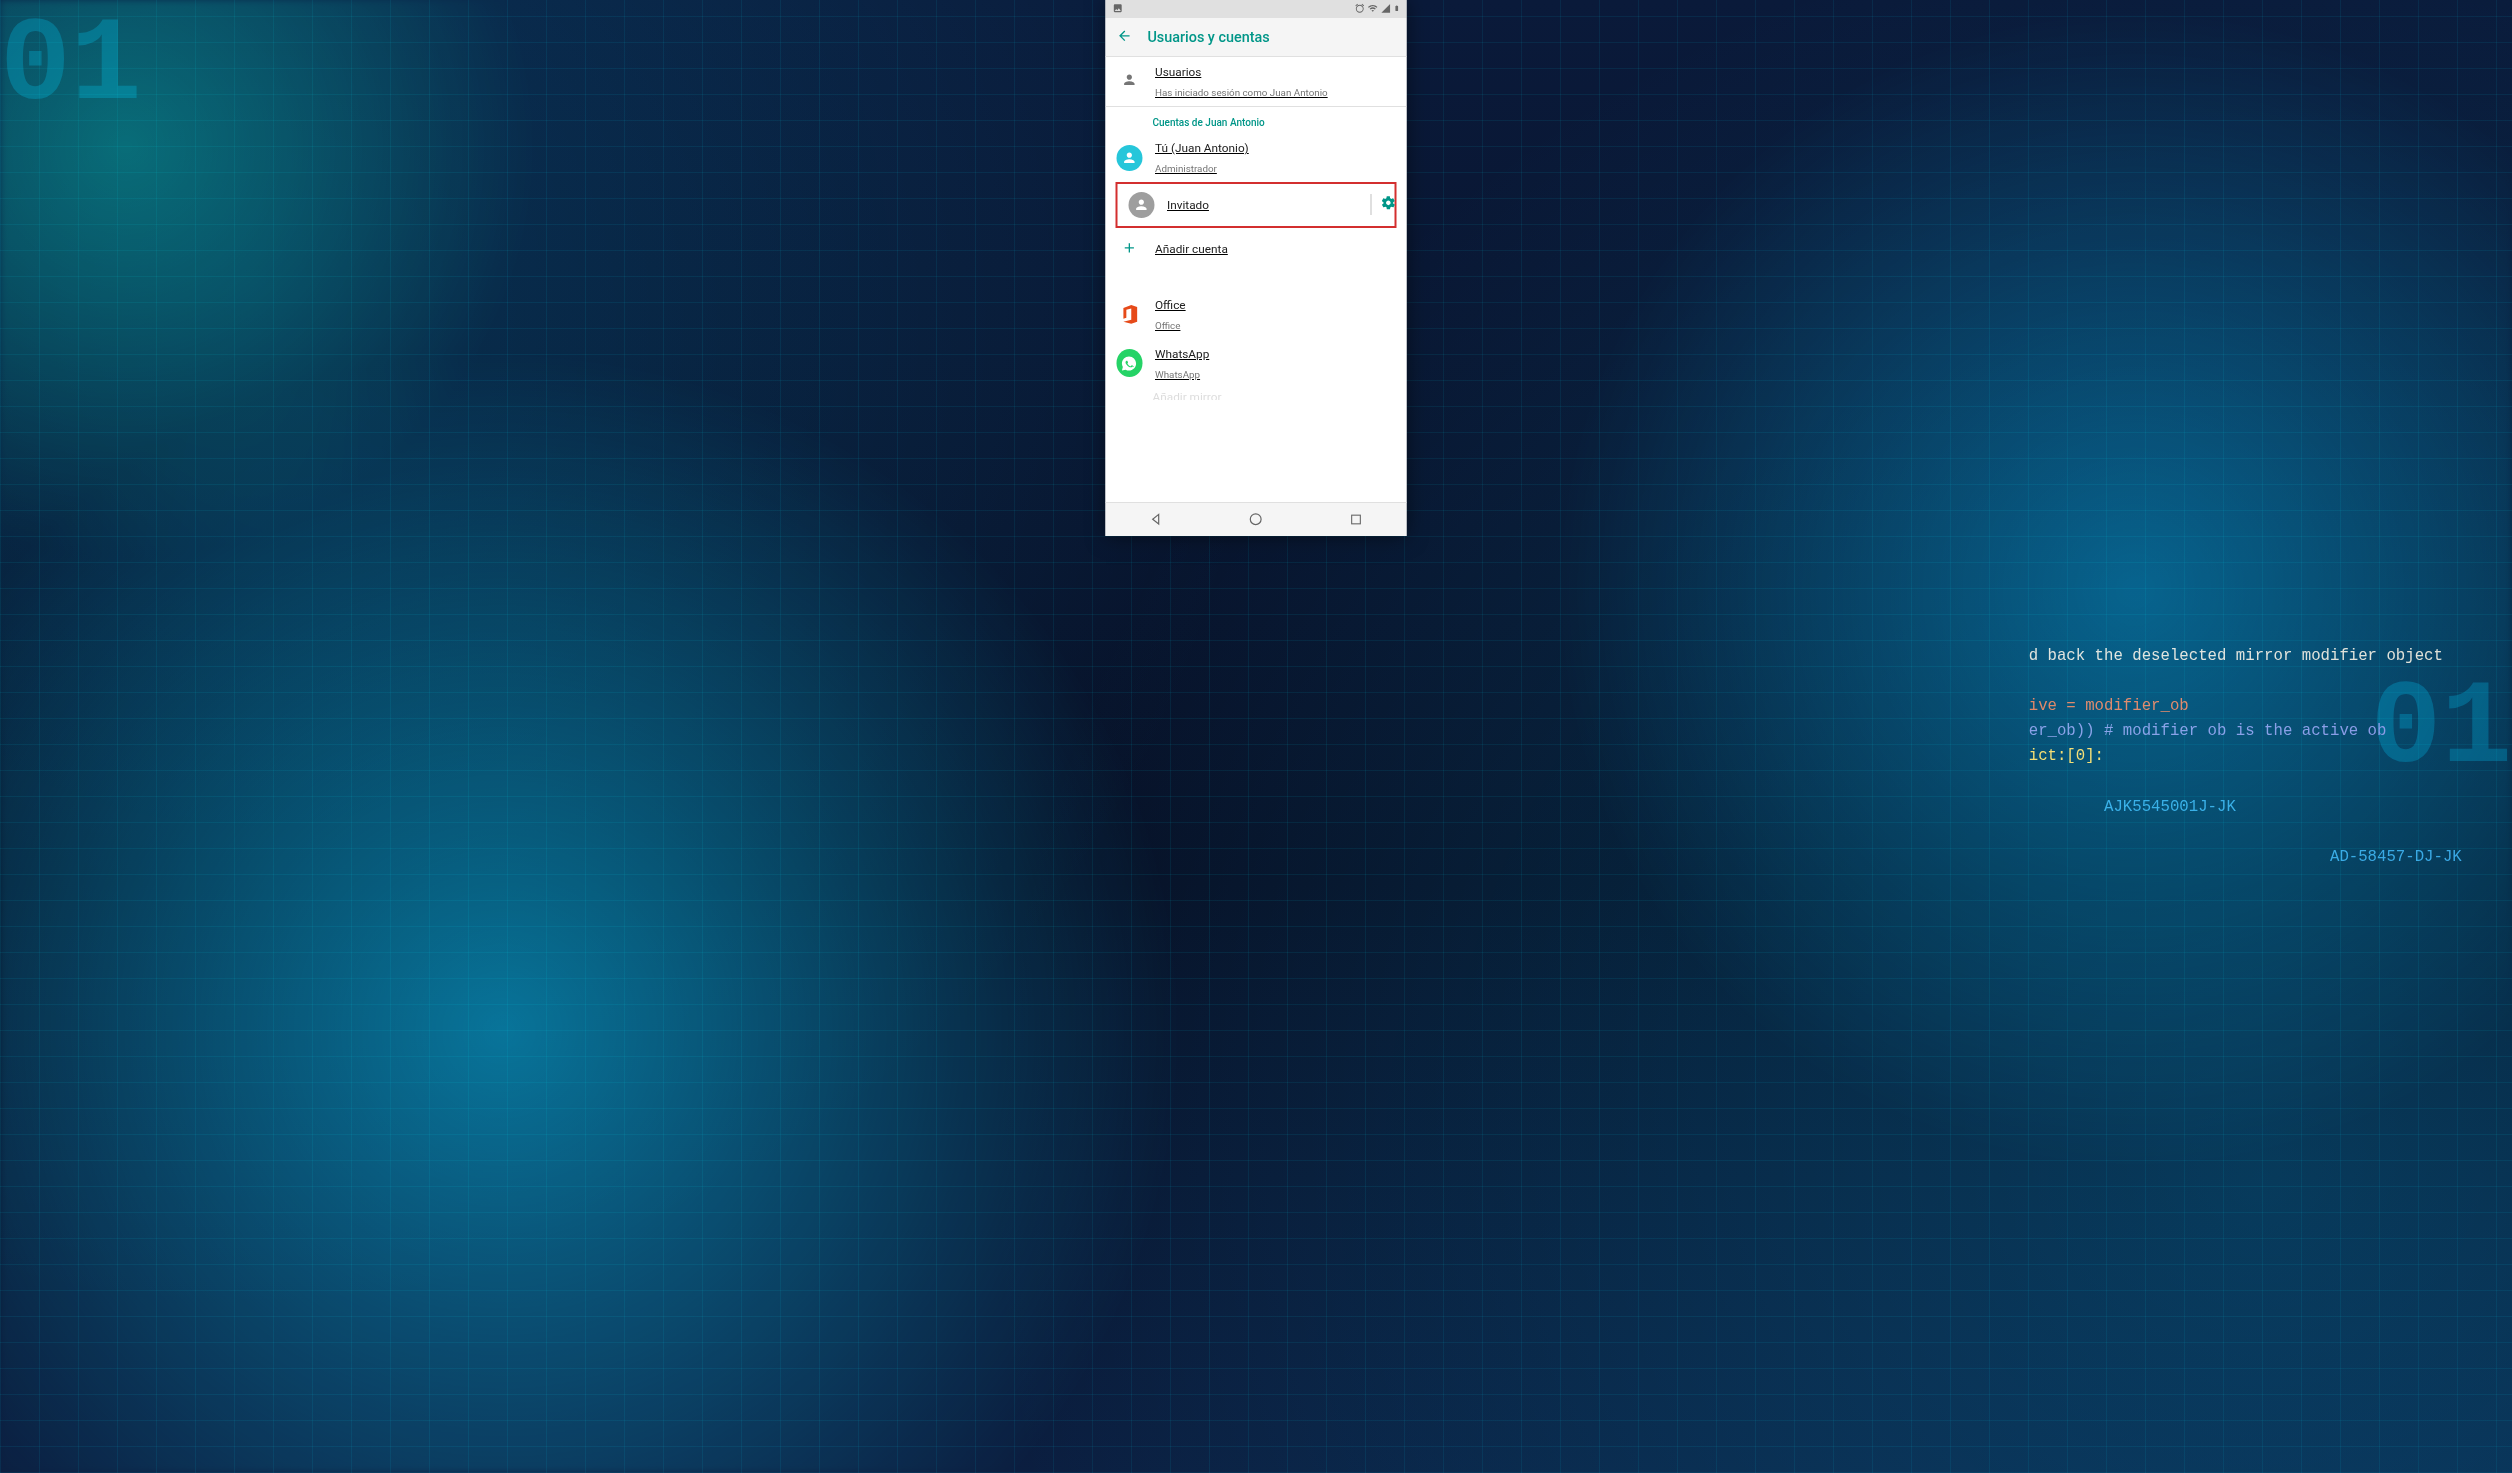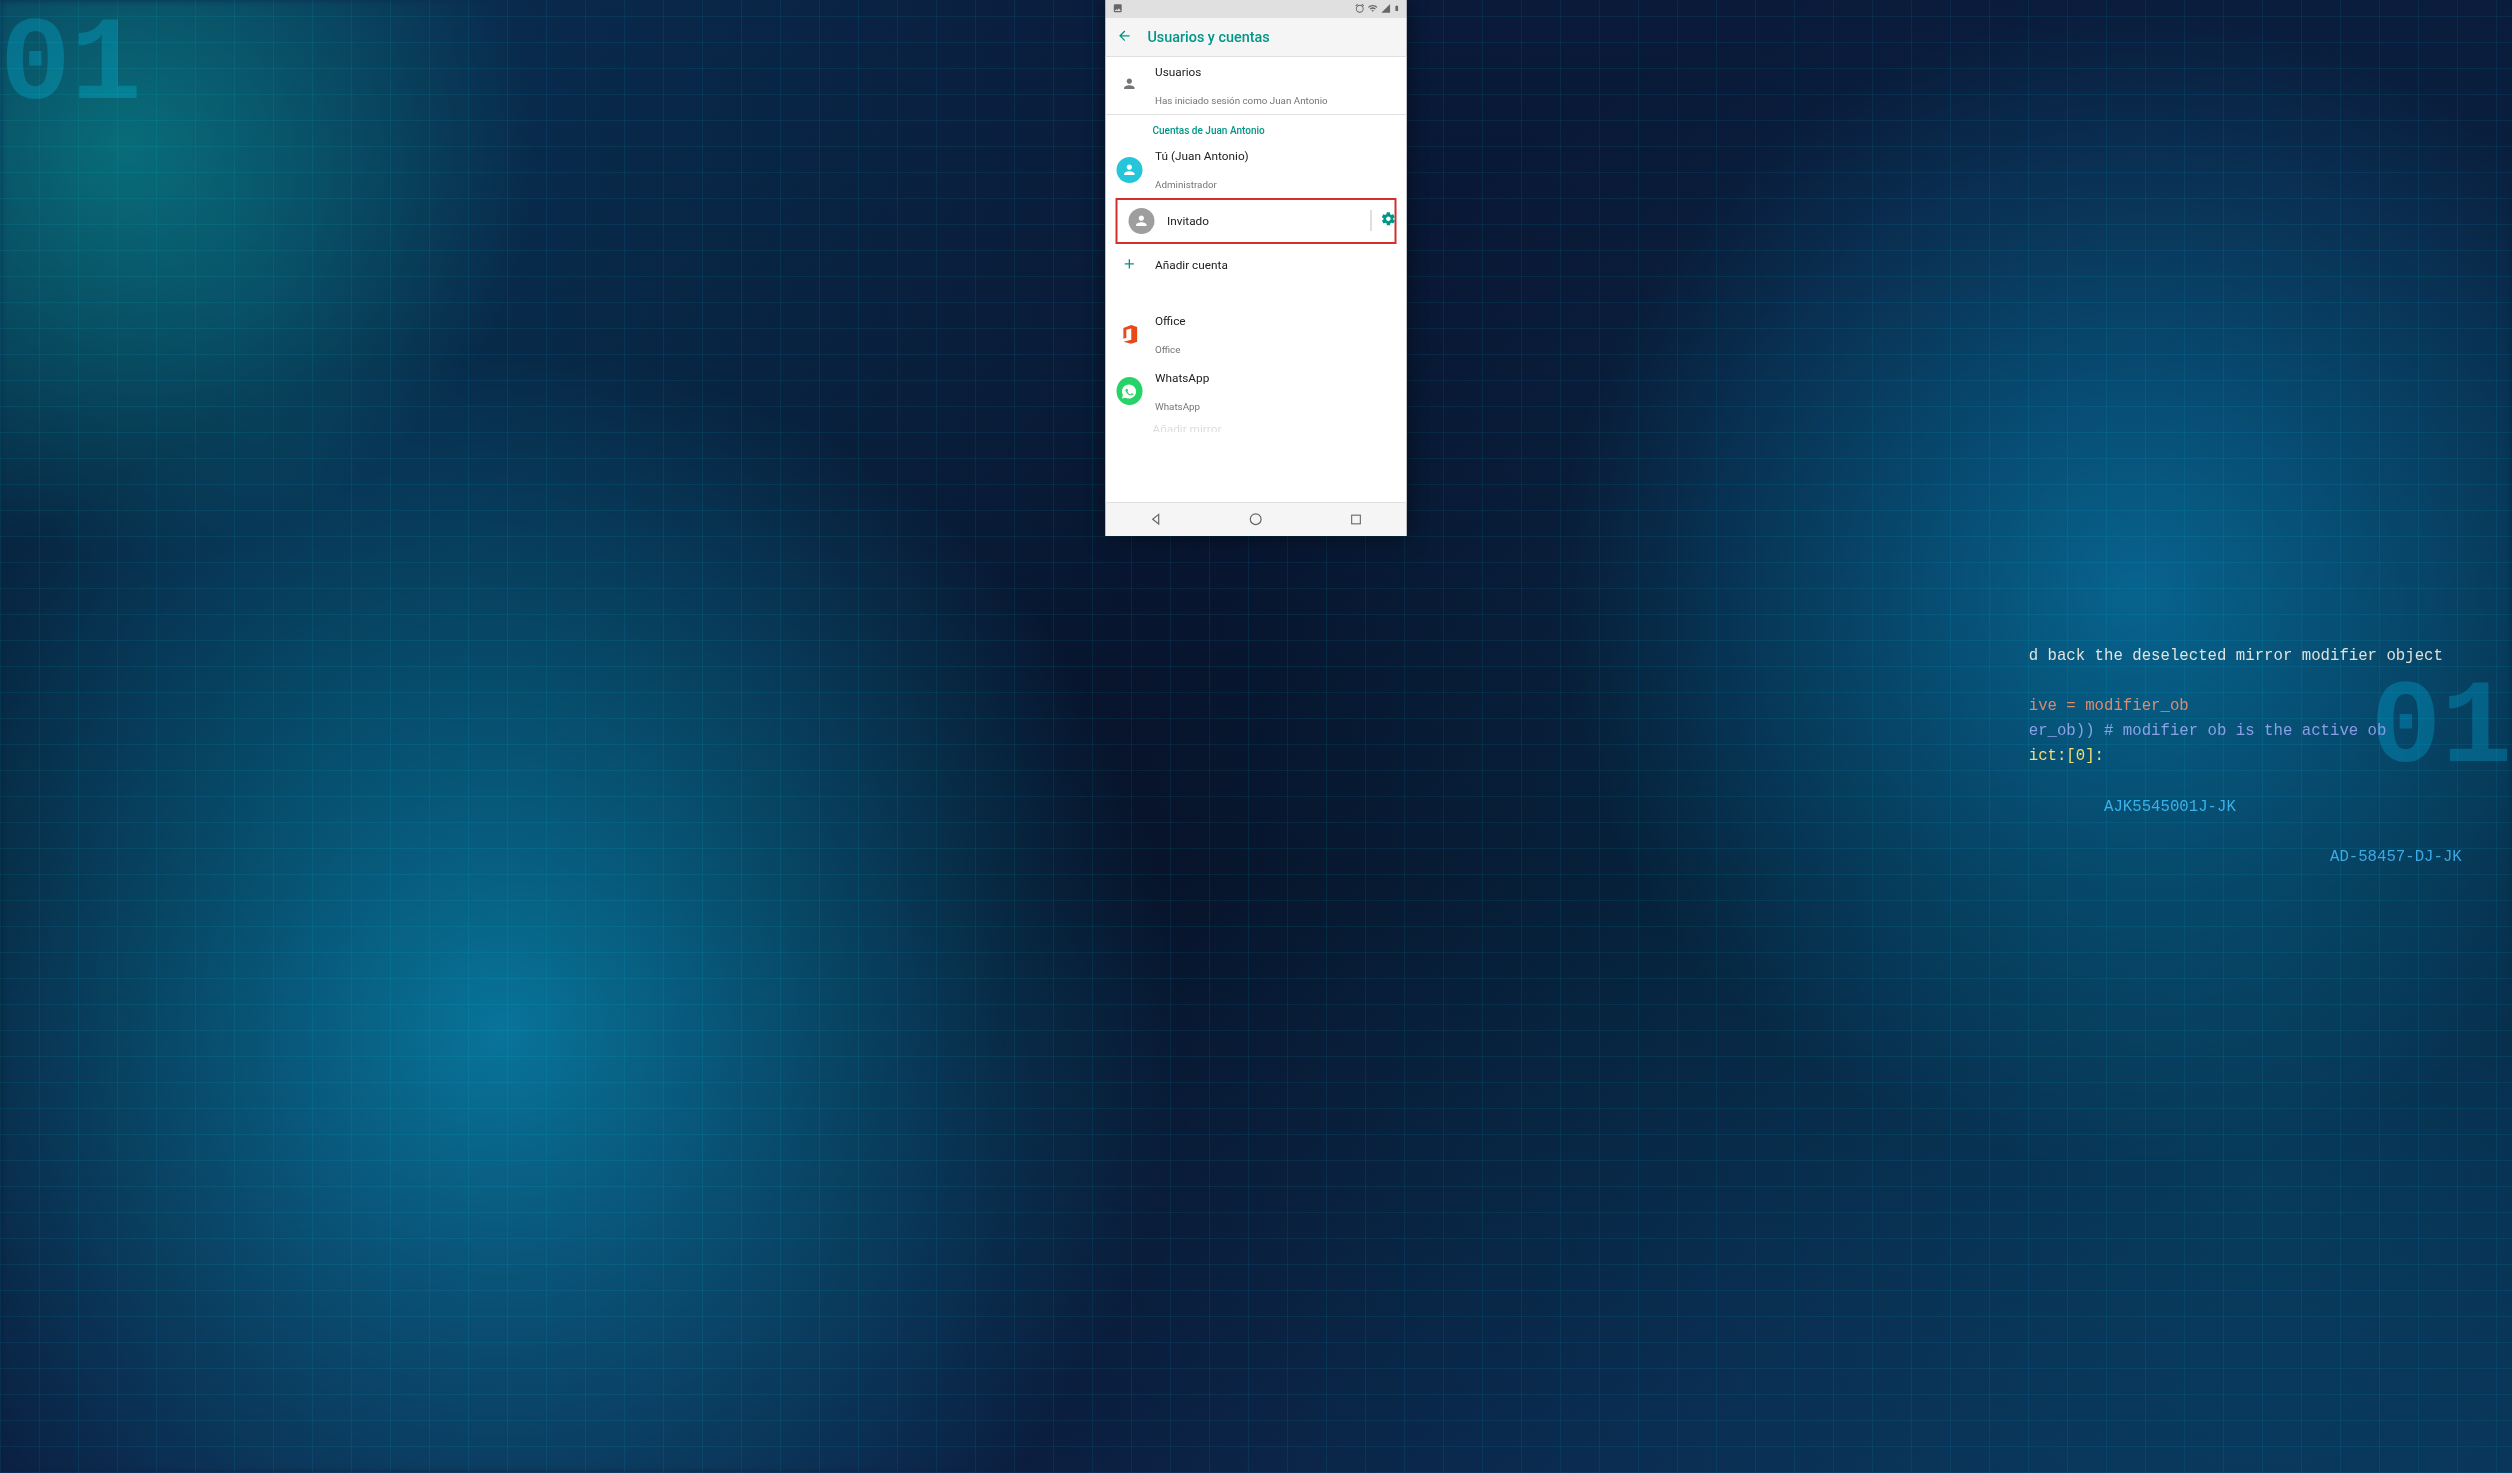--- a/index.html
+++ b/index.html
@@ -118,20 +118,21 @@
     flex: 1;
     overflow: hidden;
     background: #fff;
   }
   .row {
     display: flex;
     align-items: center;
     padding: 7.9px 10.5px;
     gap: 13px;
     min-height: 42px;
+    text-decoration: underline;
   }
   .row .leading {
     width: 26px;
     height: 26px;
     display: flex;
     align-items: center;
     justify-content: center;
     flex-shrink: 0;
   }
   .row .text {
@@ -140,21 +141,21 @@
     flex-direction: column;
     justify-content: center;
   }
   .row .primary {
     font-size: 11.8px;
     color: #212121;
   }
   .row .secondary {
     font-size: 9.8px;
     color: #757575;
-    margin-top: 16px;
+    margin-top: 8px;
   }
   .divider {
     height: 0.7px;
     background: #e0e0e0;
     margin: 0;
   }
   .section-header {
     padding: 10.5px 10.5px 5.2px 47px;
     font-size: 10px;
     font-weight: 500;

